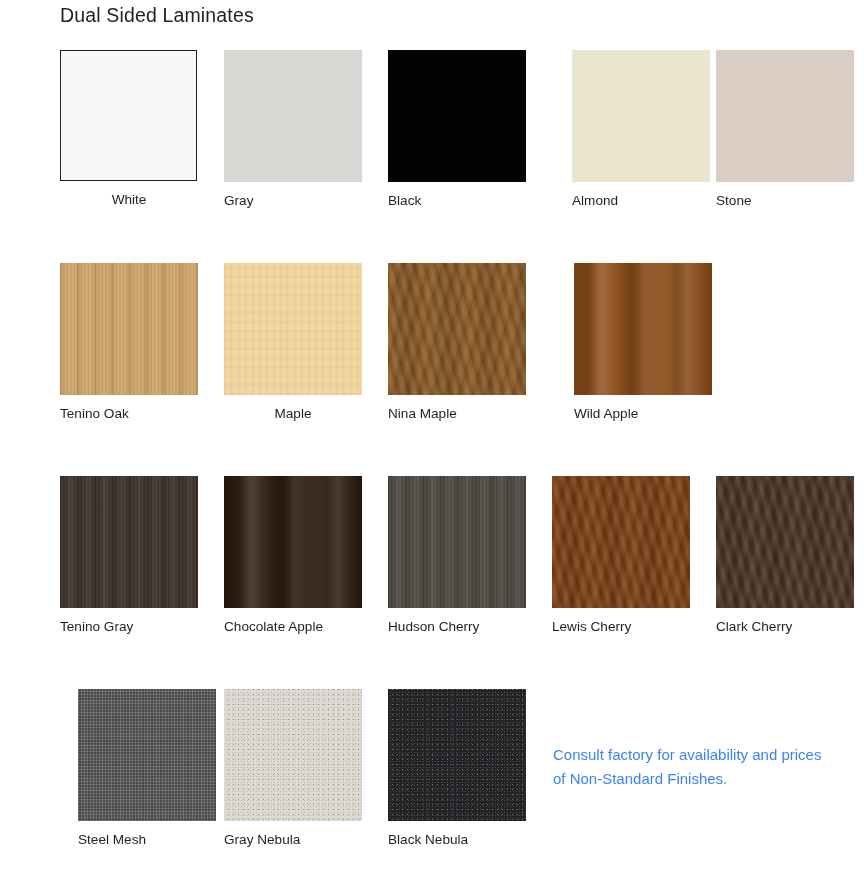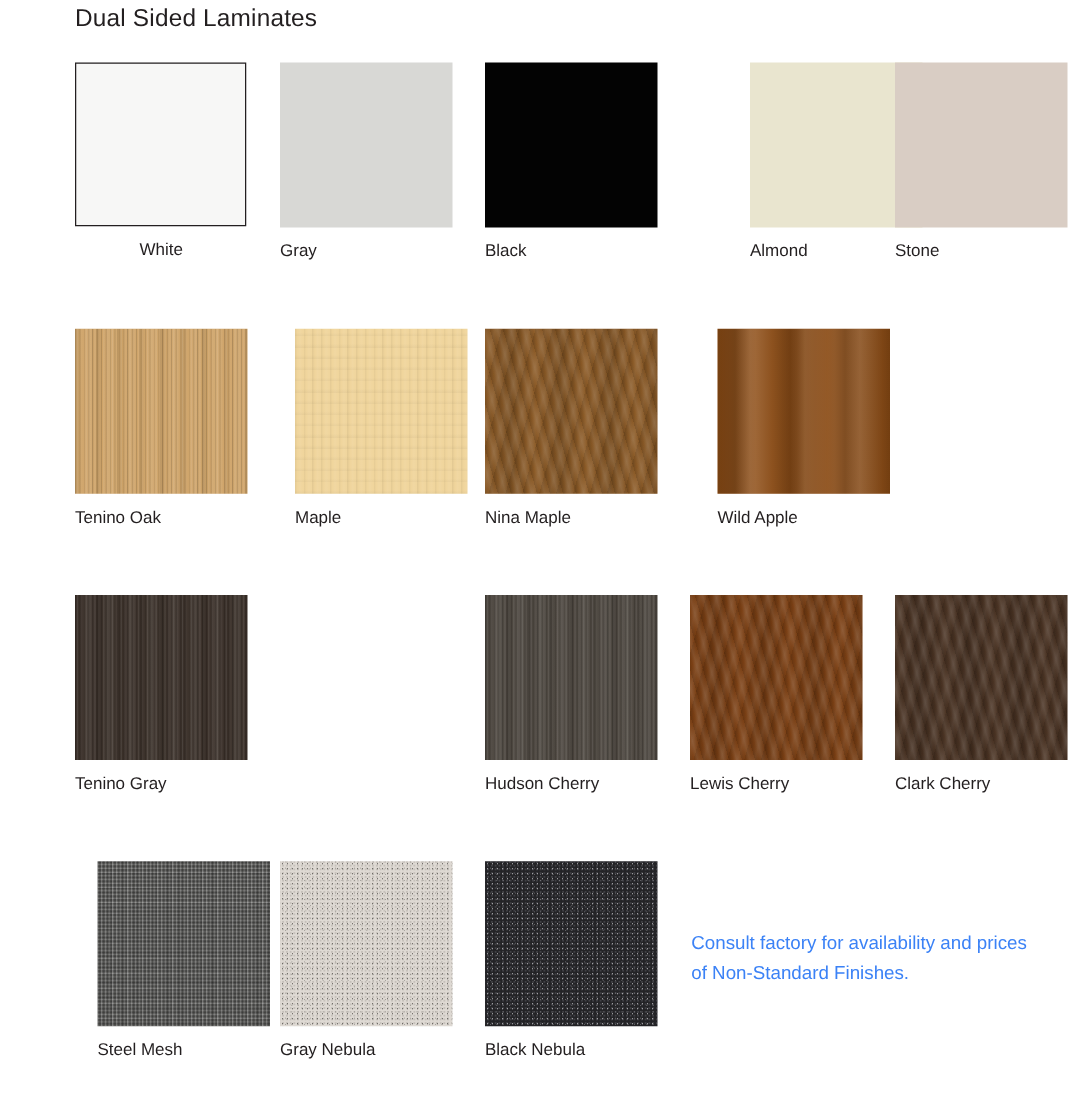--- a/index.html
+++ b/index.html
@@ -198,41 +198,41 @@
             <div class="tex tex-none"></div>
           </div>
           <div class="swatch-label">Black</div>
         </div>
         <div class="swatch-cell" style="left: 164px;">
           <div class="swatch-chip" style="background-color: rgb(216, 216, 213);">
             <div class="tex tex-none"></div>
           </div>
           <div class="swatch-label">Gray</div>
         </div>
-        <div class="swatch-cell" style="left: 492px; padding-left: 48px;">
+        <div class="swatch-cell" style="left: 464px; padding-left: 48px;">
           <div class="swatch-chip" style="background-color: rgb(233, 229, 207);">
             <div class="tex tex-none"></div>
           </div>
           <div class="swatch-label">Almond</div>
         </div>
         <div class="swatch-cell" style="left: 656px;">
           <div class="swatch-chip" style="background-color: rgb(217, 205, 196);">
             <div class="tex tex-none"></div>
           </div>
           <div class="swatch-label">Stone</div>
         </div>
       </div>
       <div class="swatch-row">
         <div class="swatch-cell" style="left: 0px;">
           <div class="swatch-chip" style="background-color: rgb(207, 164, 105);">
             <div class="tex tex-vgrain"></div>
           </div>
           <div class="swatch-label">Tenino Oak</div>
         </div>
-        <div class="swatch-cell" style="left: 176px;">
+        <div class="swatch-cell" style="left: 164px; text-align: center;">
           <div class="swatch-chip" style="background-color: rgb(240, 213, 156);">
             <div class="tex tex-subtle"></div>
           </div>
           <div class="swatch-label">Maple</div>
         </div>
         <div class="swatch-cell" style="left: 328px;">
           <div class="swatch-chip" style="background-color: rgb(139, 90, 38);">
             <div class="tex tex-figured"></div>
           </div>
           <div class="swatch-label">Nina Maple</div>
@@ -244,20 +244,26 @@
           <div class="swatch-label">Wild Apple</div>
         </div>
       </div>
       <div class="swatch-row">
         <div class="swatch-cell" style="left: 0px;">
           <div class="swatch-chip" style="background-color: rgb(58, 48, 41);">
             <div class="tex tex-vgrain"></div>
           </div>
           <div class="swatch-label">Tenino Gray</div>
         </div>
+        <div class="swatch-cell" style="left: 164px;">
+          <div class="swatch-chip" style="background-color: rgb(42, 26, 12);">
+            <div class="tex tex-plank"></div>
+          </div>
+          <div class="swatch-label">Chocolate Apple</div>
+        </div>
         <div class="swatch-cell" style="left: 328px;">
           <div class="swatch-chip" style="background-color: rgb(76, 70, 63);">
             <div class="tex tex-vgrain"></div>
           </div>
           <div class="swatch-label">Hudson Cherry</div>
         </div>
         <div class="swatch-cell" style="left: 492px;">
           <div class="swatch-chip" style="background-color: rgb(124, 64, 20);">
             <div class="tex tex-figured"></div>
           </div>

